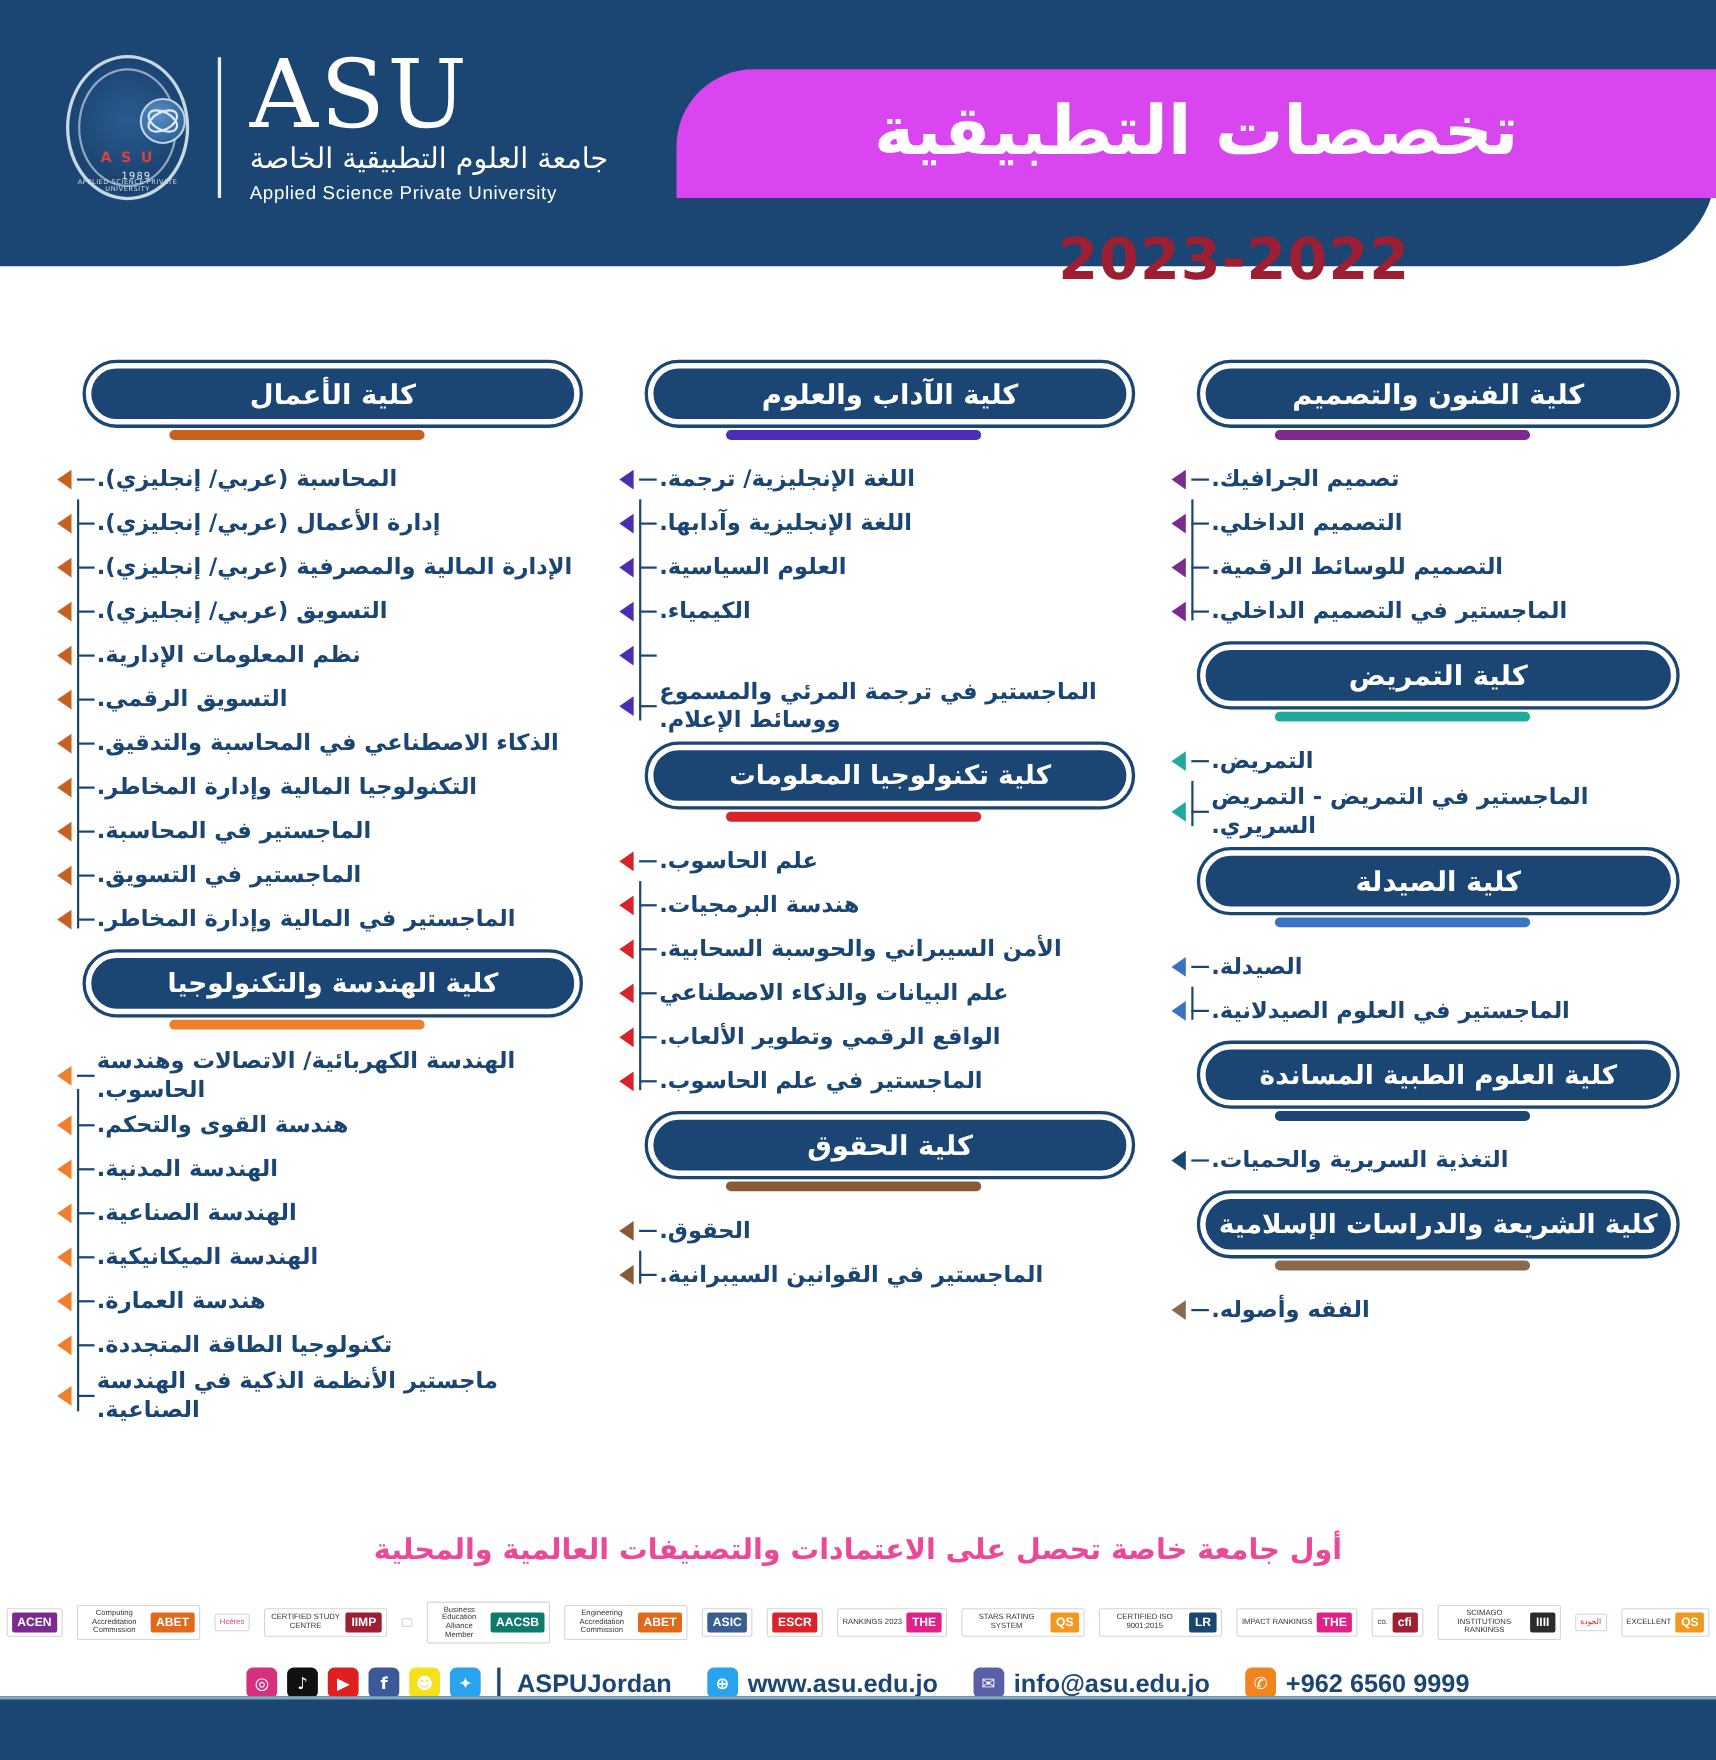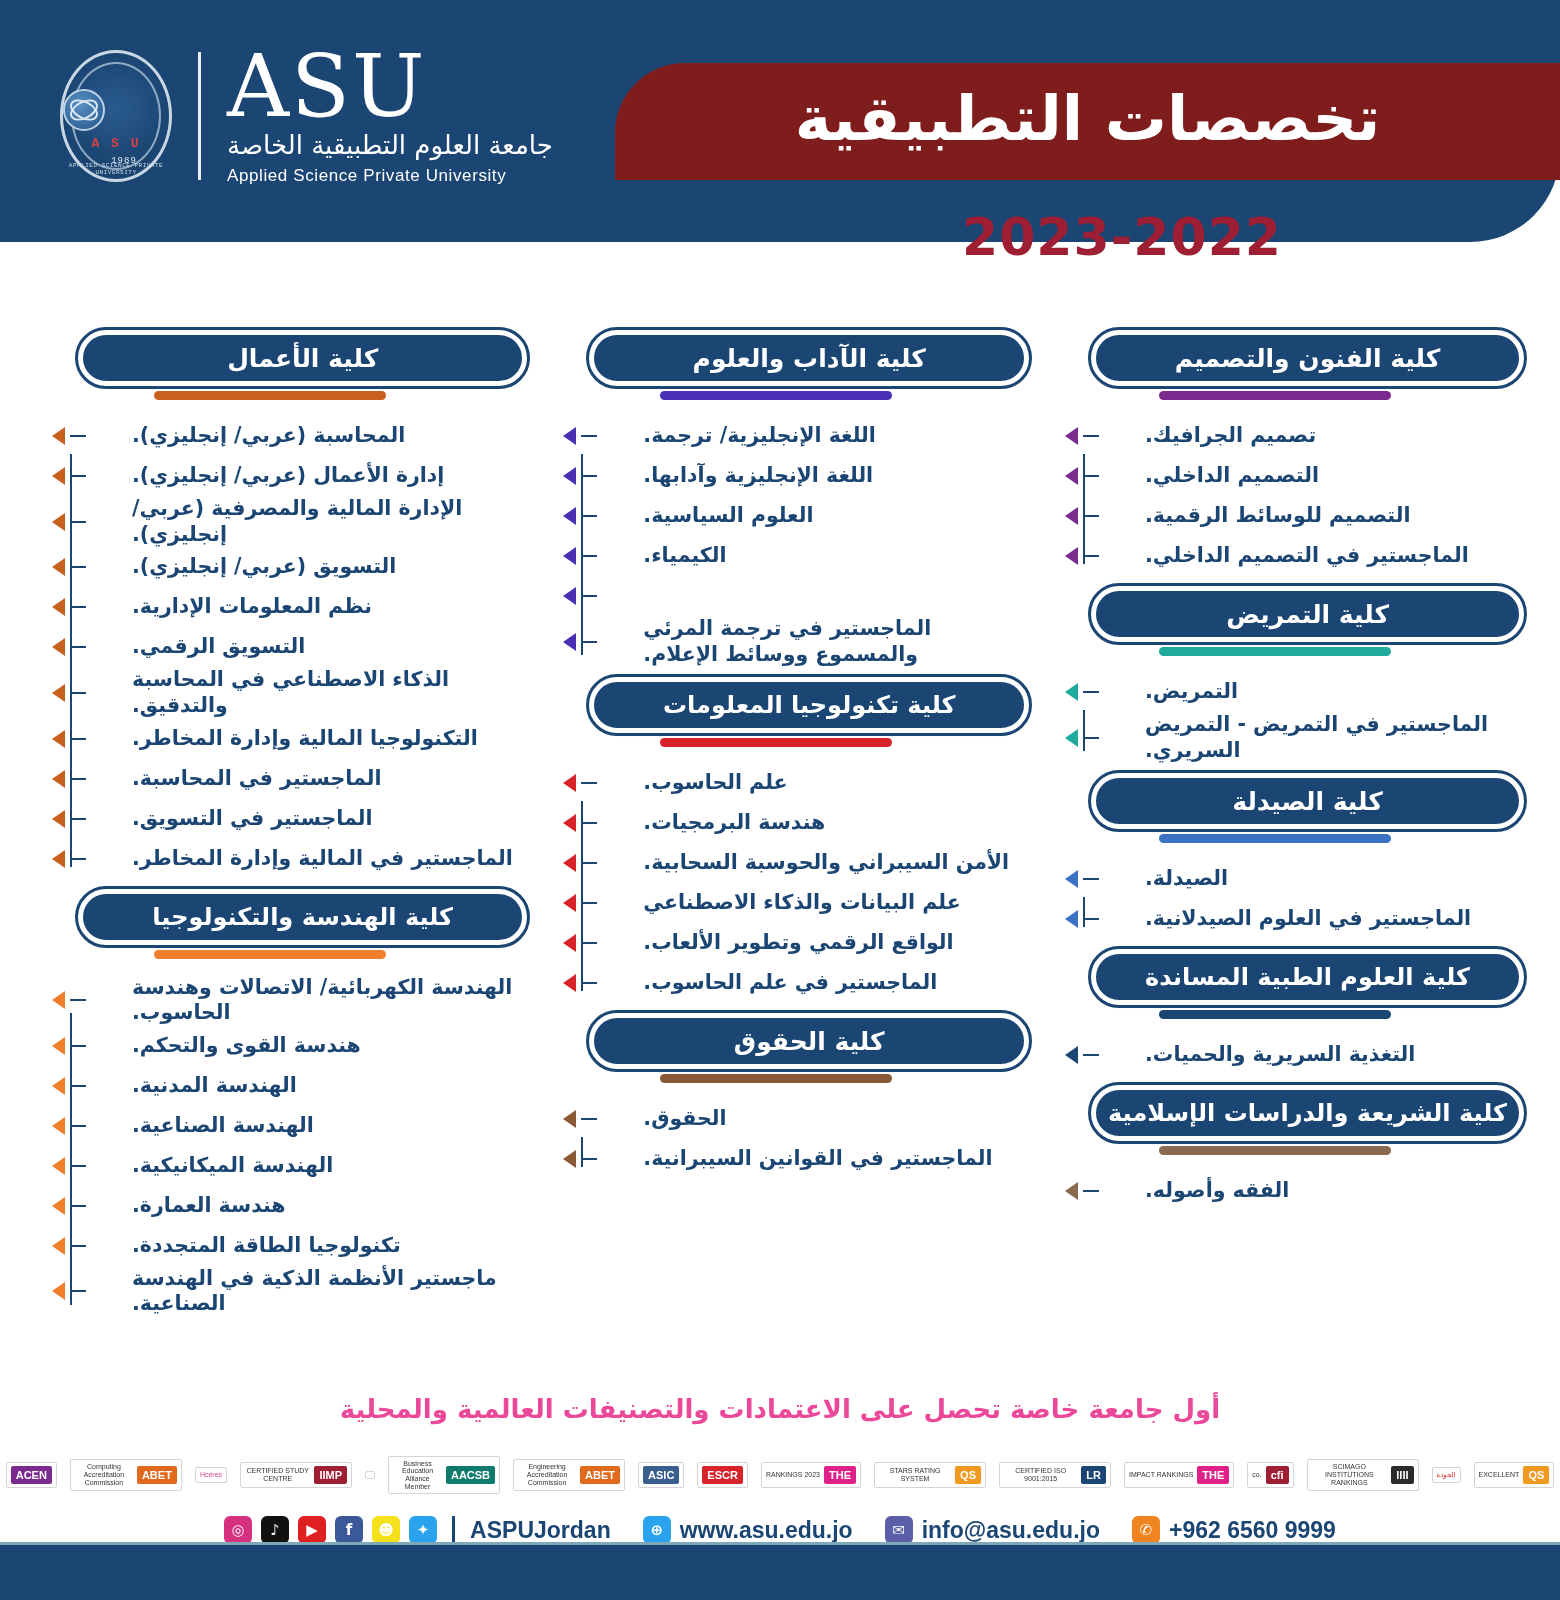--- a/index.html
+++ b/index.html
@@ -32,21 +32,21 @@
     display: flex; align-items: center; gap: 0px;
     direction: ltr;
   }
   .seal {
     width: 112px; height: 132px;
     border-radius: 50%;
     border: 3px solid #c9d6e4;
     background: radial-gradient(circle at 50% 44%, #2a5b8f 0%, #1b4572 60%, #153a61 100%);
     position: relative;
     box-shadow: 0 0 0 3px #1b4572 inset;
-    display:flex;align-items:center;justify-content:flex-start;font-family:Liberation Mono, monospace;
+    display:flex;align-items:center;justify-content:flex-end;
   }
   .seal::before {
     content:"";
     position:absolute; left:8px; top:9px; right:8px; bottom:9px;
     border-radius:50%;
     border:2px solid #8fa9c4;
   }
   .seal-core {
     width: 42px; height: 42px;
     border-radius: 50%;
@@ -94,21 +94,21 @@
   }
   .wordmark .en {
     font-size: 17px; margin-top: 6px; letter-spacing: .6px;
     font-family: "Liberation Sans", sans-serif;
   }
 
   
   .title-banner {
     position: absolute; right: 0; top: 63px;
     width: 945px; height: 117px;
-    background: #7f1d1d;
+    background: #d946ef;
     border-radius: 70px 0 0 0;
     display: flex; align-items: center; justify-content: center;
     z-index: 4;
   }
   .title-banner .t {
     color: #ffffff; font-size: 62px; font-weight: 700;
     letter-spacing: 2px; line-height: 1;
     padding-bottom: 6px;
   }
   .year {
@@ -176,21 +176,20 @@
     flex-direction: row-reverse;
   }
   .major .txt {
     flex: 1;
     text-align: left;
     color: #1b4572;
     font-size: 20.5px; font-weight: 700;
     line-height: 1.25;
     direction: rtl;
     padding-right: 4px;
-    margin-left: 44px;
   }
   .tick {
     position: absolute; left: 44px; top: 50%;
     transform: translateY(-50%);
     width: 16px; height: 2px; background: #1b4572;
   }
   .tri {
     position: absolute; left: 26px; top: 50%;
     transform: translateY(-50%);
     width: 0; height: 0;

